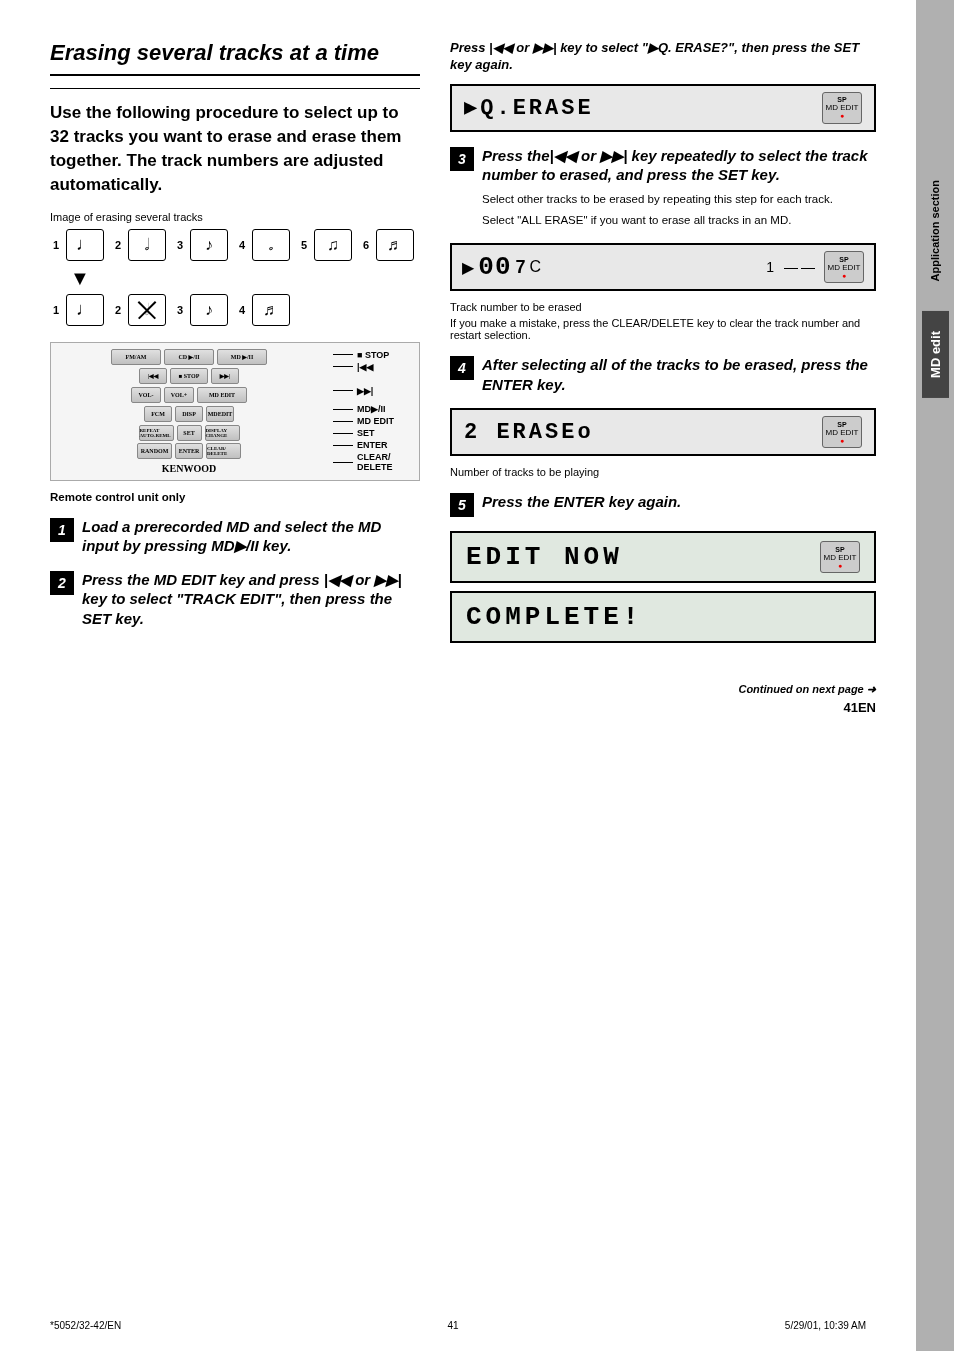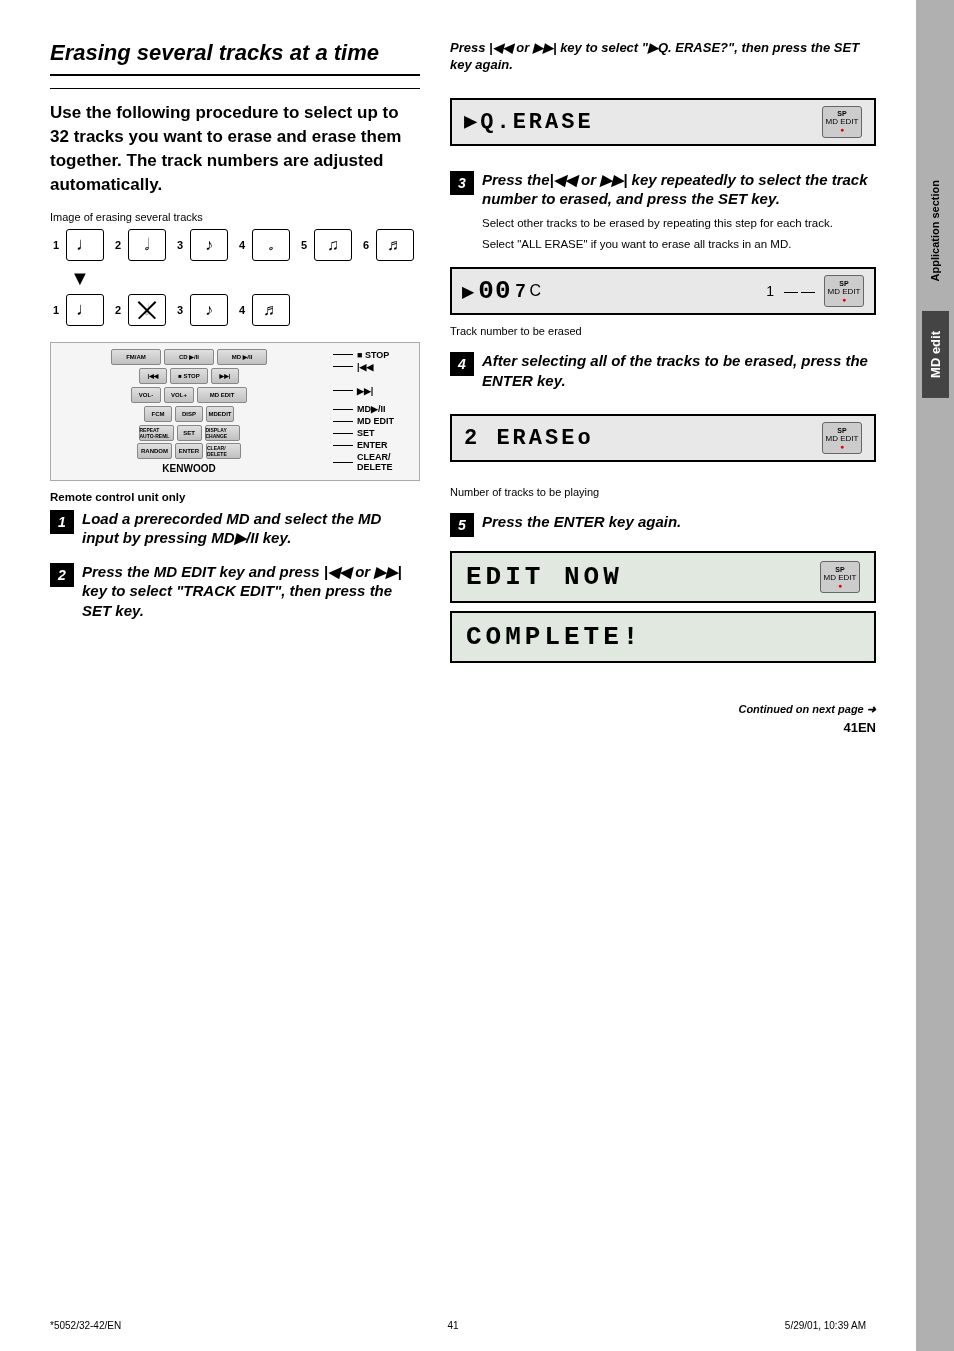--- a/index.html
+++ b/index.html
@@ -118,21 +118,21 @@
     }
     .arrow-down {
       text-align: left;
       font-size: 20px;
       margin: 4px 0 4px 20px;
     }
     
     .remote-label {
       font-size: 11.5px;
       font-weight: bold;
-      margin-bottom: 6px;
+      margin-bottom: 14px;
     }
     
     .step-block {
       margin-bottom: 14px;
     }
     .step-header {
       display: flex;
       align-items: flex-start;
       gap: 8px;
       margin-bottom: 4px;
@@ -161,21 +161,21 @@
       font-size: 11.5px;
       line-height: 1.5;
       margin-top: 6px;
       margin-left: 32px;
     }
     
     .lcd-box {
       border: 2px solid #000;
       background: #e8e8e8;
       padding: 6px 12px;
-      margin: 24px 0;
+      margin: 10px 0;
       display: flex;
       align-items: center;
       justify-content: space-between;
       min-height: 42px;
       position: relative;
       gap: 12px;
     }
     .lcd-text {
       font-size: 22px;
       font-weight: bold;
@@ -388,21 +388,21 @@
             <span class="track-num" style="margin-left:4px;">4</span>
             <div class="track-box">
               <span style="font-size:16px;">♬</span>
             </div>
           </div>
         </div>
 
         <div class="device-area">
           <div style="display:flex; gap:12px;">
 
-            <div style="flex:1; position:relative;">
+            <div style="flex:1; position:relative;font-family:Liberation Serif, serif;">
 
               <div style="display:flex; gap:3px; margin-bottom:3px; justify-content:center;">
                 <div class="dbtn" style="width:50px;">FM/AM</div>
                 <div class="dbtn" style="width:50px;">CD ▶/II</div>
                 <div class="dbtn" style="width:50px;">MD ▶/II</div>
               </div>
 
               <div style="display:flex; gap:3px; margin-bottom:3px; justify-content:center; align-items:center;">
                 <div class="dbtn" style="width:28px;">|◀◀</div>
                 <div class="dbtn" style="width:38px;">■ STOP</div>
@@ -525,20 +525,21 @@
             <span class="track-dashes">1  ——</span>
             <div class="lcd-indicator">
               <span class="lcd-indicator-text">SP</span>
               <span style="font-size:8px;">MD EDIT</span>
               <span style="font-size:7px;color:#e00;">●</span>
             </div>
           </div>
         </div>
 
         <p class="caption-text">Track number to be erased</p>
+        <p class="caption-text" style="margin-top:4px;">If you make a mistake, press the CLEAR/DELETE key to clear the track number and restart selection.</p>
 
         <div class="step-block" style="margin-top:14px;">
           <div class="step-header">
             <div class="step-num-box">4</div>
             <p class="step-text">After selecting all of the tracks to be erased, press the ENTER key.</p>
           </div>
         </div>
 
         <div class="lcd-box">
           <span class="lcd-text">2 ERASEo</span>

